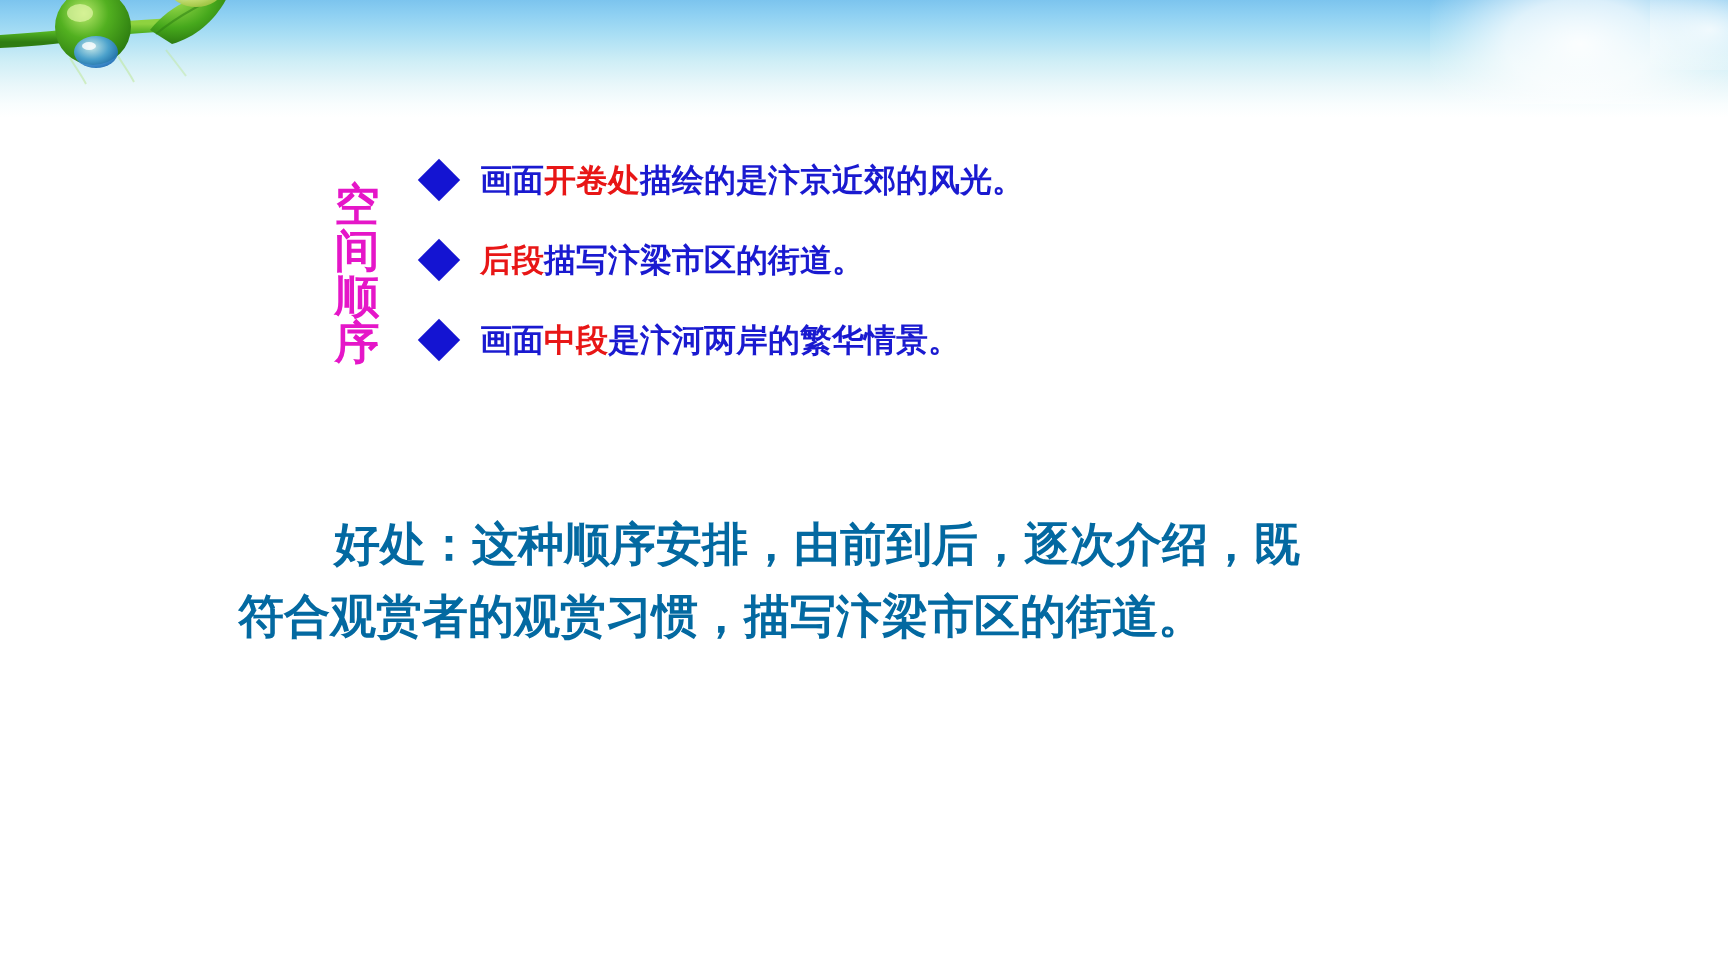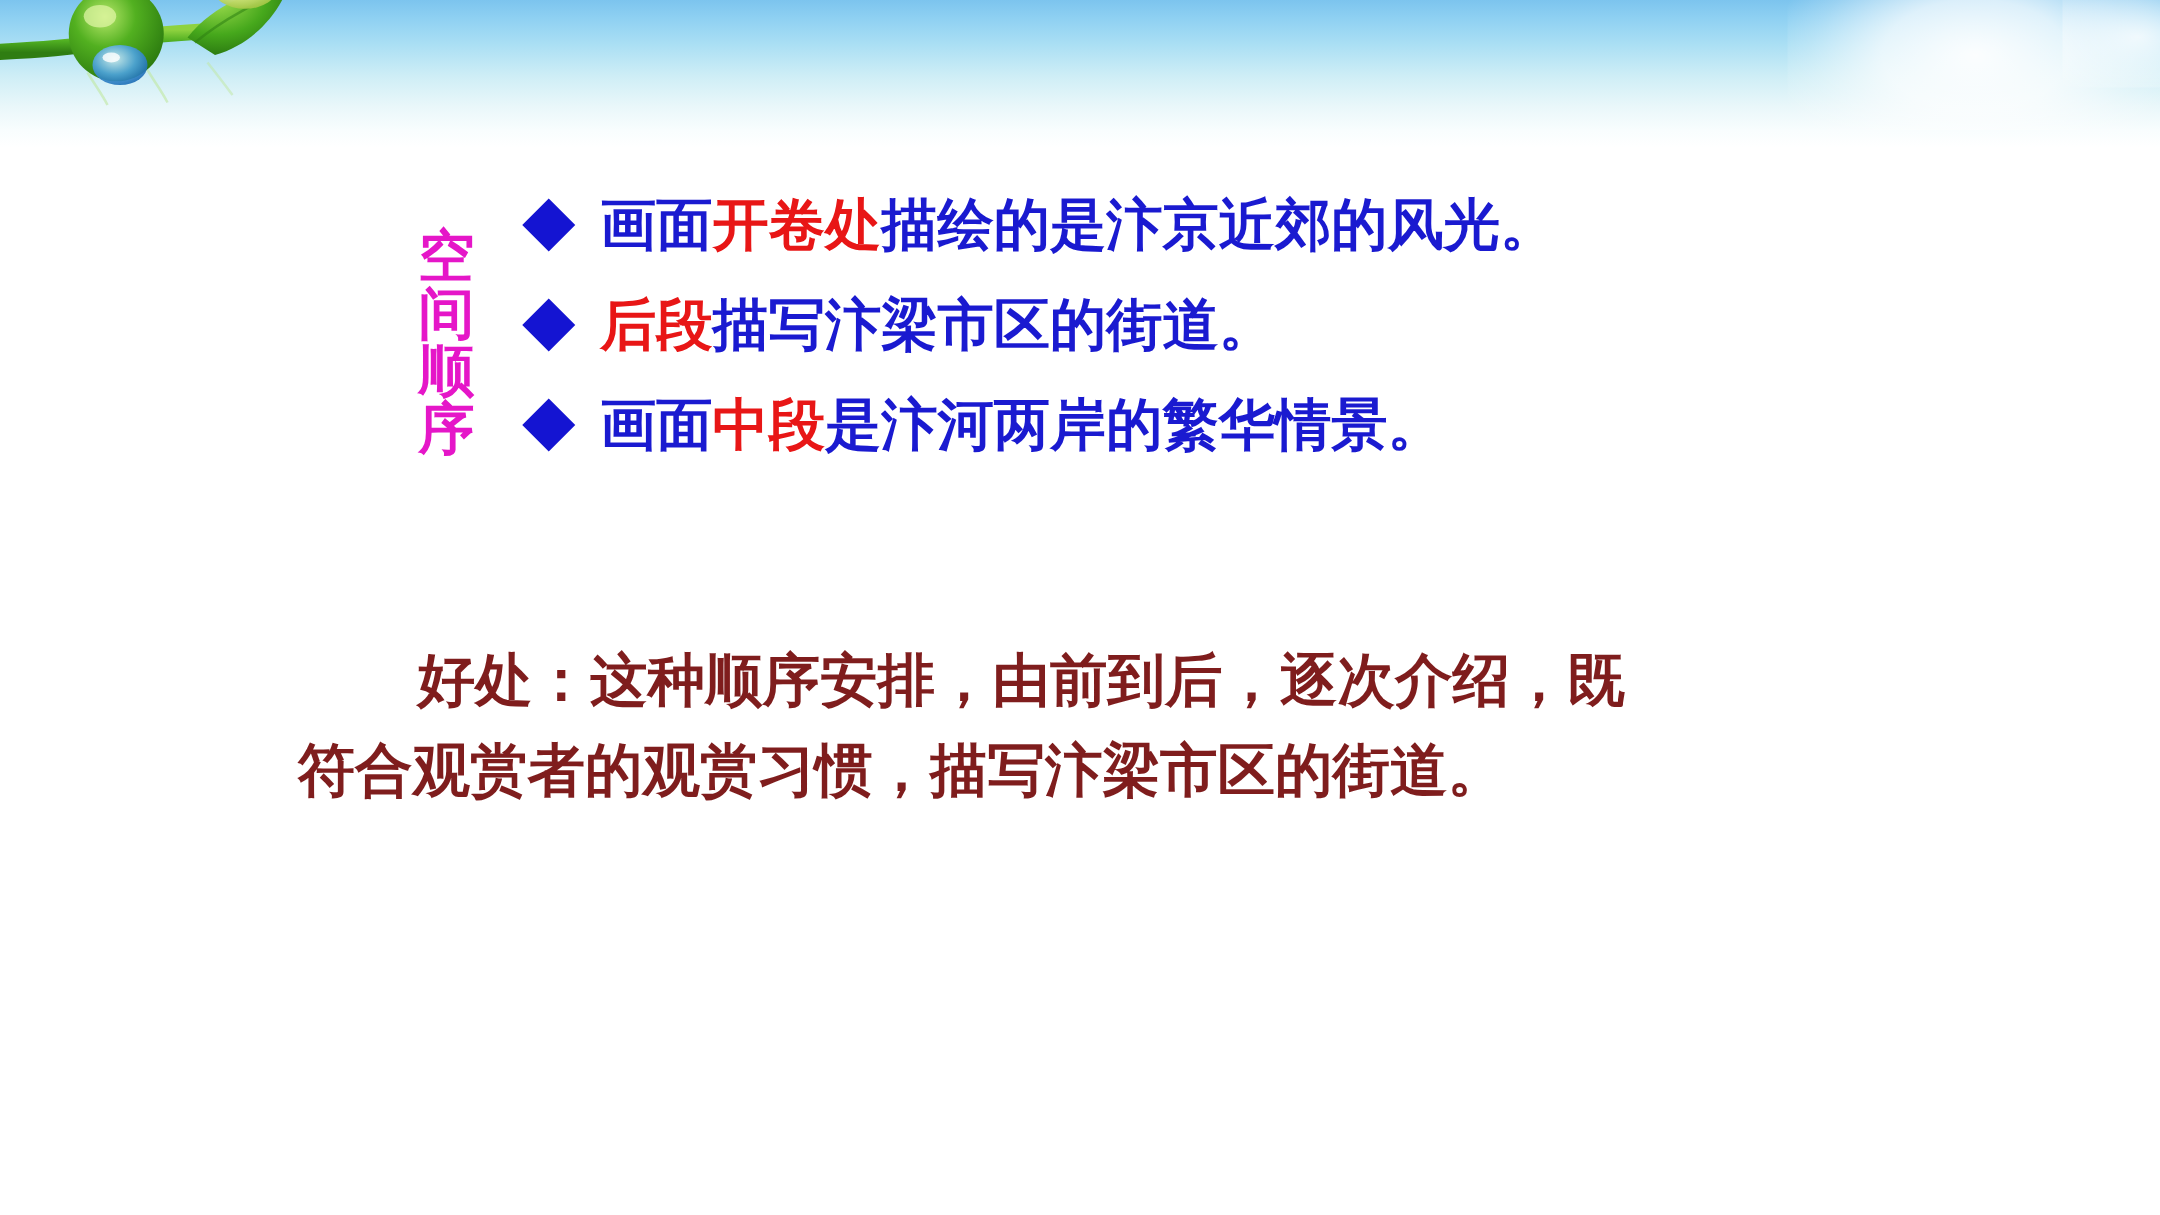--- a/index.html
+++ b/index.html
@@ -103,41 +103,41 @@
     flex: 0 0 auto;
     width: 30px;
     height: 30px;
     background: #1414d2;
     transform: rotate(45deg);
     margin-right: 26px;
   }
   .bullet-text {
     flex: 1 1 auto;
     font-family: "DejaVu Sans", "Liberation Sans", sans-serif;
-    font-size: 45px;
+    font-size: 32px;
     font-weight: 700;
     line-height: 52px;
     color: #1a1ad0;
     white-space: nowrap;
   }
   .hl-red {
     color: #e81616;
   }
 
   
   .benefit {
     position: absolute;
     left: 238px;
     top: 508px;
     width: 1120px;
     font-family: "DejaVu Sans", "Liberation Sans", sans-serif;
     font-size: 46px;
     font-weight: 700;
     line-height: 72px;
-    color: #7f1d1d;
+    color: #0369a1;
     text-align: justify;
   }
   .benefit-line {
     white-space: nowrap;
   }
   .benefit-line.first {
     text-indent: 96px;
   }
 </style>
 </head>

